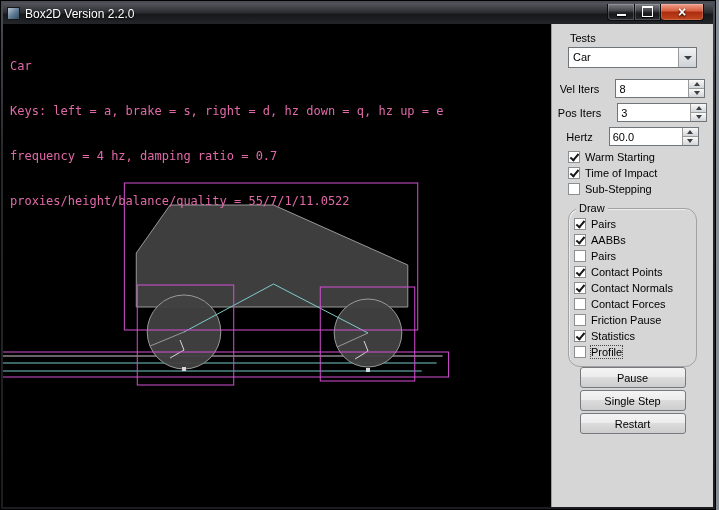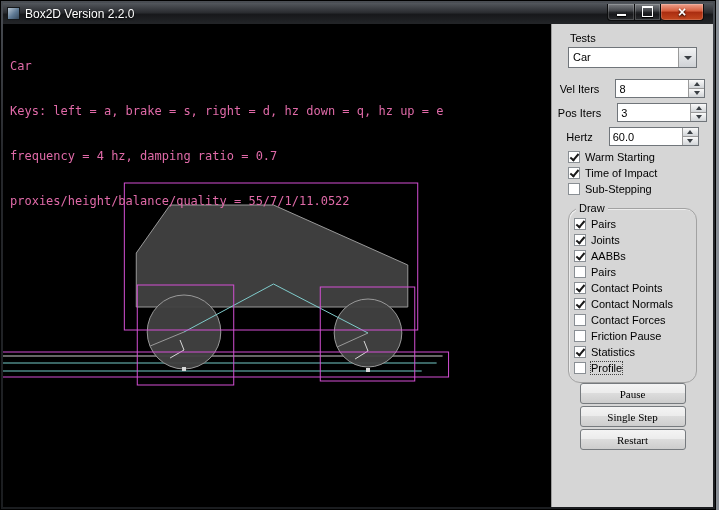--- a/index.html
+++ b/index.html
@@ -102,21 +102,21 @@
     position: relative; margin-top: 9px; border: 1px solid #a2a2a2; border-radius: 12px;
     padding: 9px 5px 4px; box-shadow: inset 1px 1px 0 #ededed;
   }
   .group-label { position: absolute; top: -7px; left: 7px; background: #d6d6d6; padding: 0 3px; }
 
   .btn {
     display: flex; align-items: center; justify-content: center;
     width: 106px; height: 21px; box-sizing: border-box; margin: 0 auto 2px;
     border: 1px solid #767a7e; border-radius: 3px;
     background: linear-gradient(#f4f4f4, #ececec 45%, #dddddd 46%, #cdcdcd);
-    font-size: 11px; cursor: default; font-family: Liberation Serif, serif;
+    font-size: 11px; cursor: default;
   }
   .btn:first-of-type { margin-top: 10px; }
 </style>
 </head>
 <body>
 
 <div class="window">
 
   <div class="titlebar">
     <span class="app-icon"></span>
@@ -242,24 +242,20 @@
 
       <div class="groupbox">
         <span class="group-label">Draw</span>
 
         <div class="cb-row">
           <span class="cb checked"></span>
           <span class="cb-label">Pairs</span>
         </div>
         <div class="cb-row">
           <span class="cb checked"></span>
-          <span class="cb-label">Joints</span>
-        </div>
-        <div class="cb-row">
-          <span class="cb checked"></span>
           <span class="cb-label">AABBs</span>
         </div>
         <div class="cb-row">
           <span class="cb"></span>
           <span class="cb-label">Pairs</span>
         </div>
         <div class="cb-row">
           <span class="cb checked"></span>
           <span class="cb-label">Contact Points</span>
         </div>

